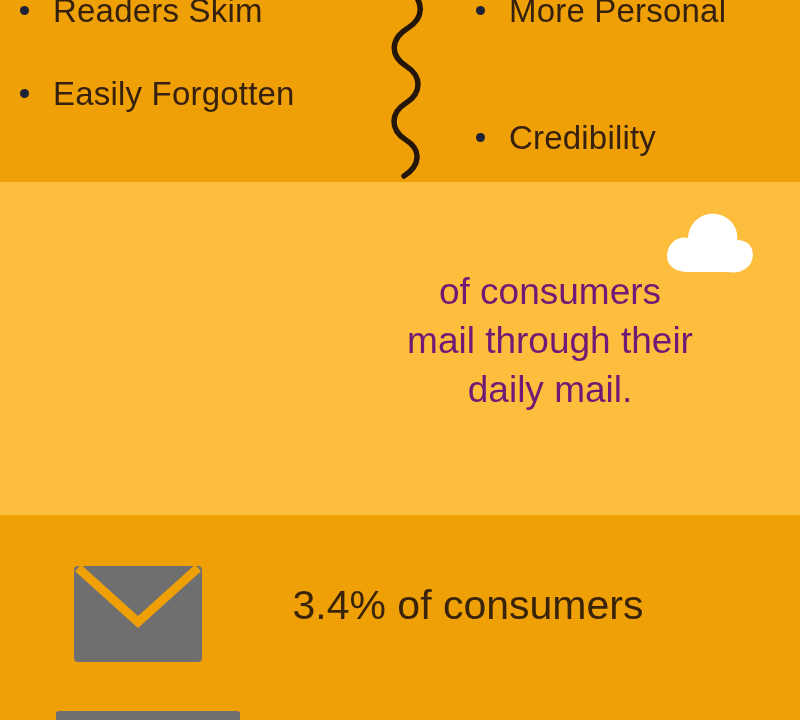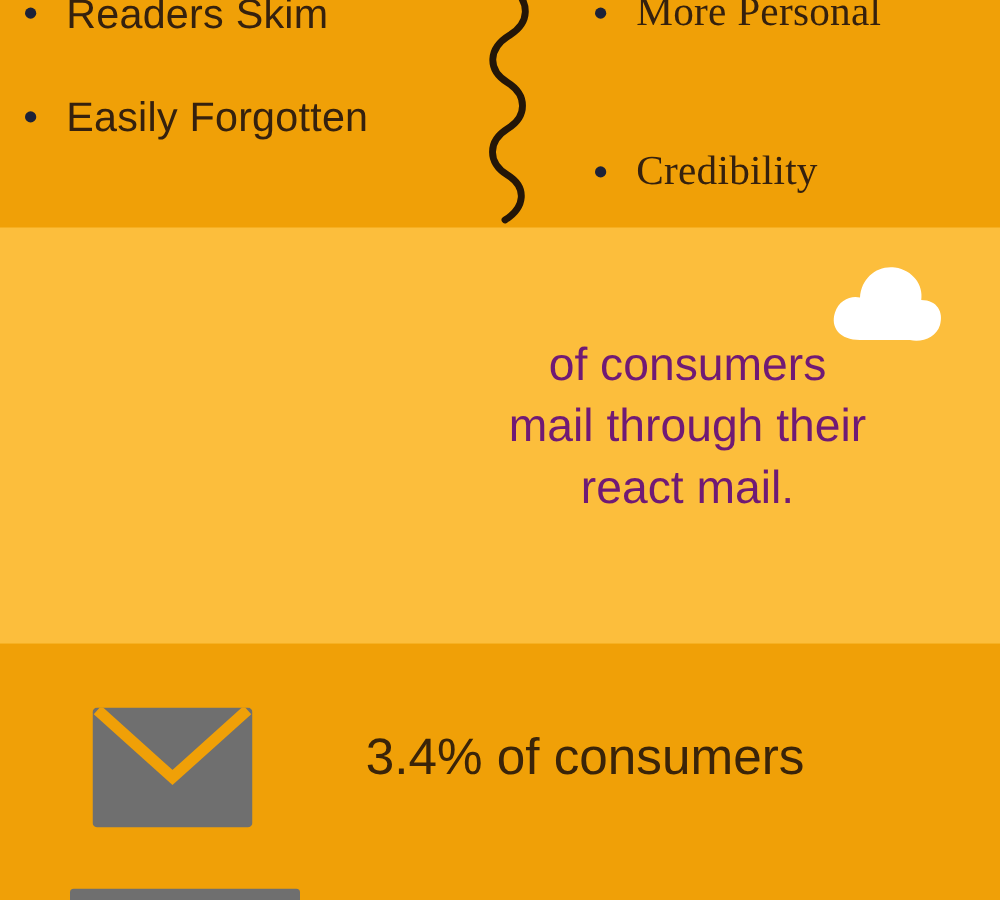--- a/index.html
+++ b/index.html
@@ -38,21 +38,21 @@
     background: #F0A007;
   }
 
   
   .bullet-col {
     position: absolute;
     top: 0;
     height: 162px;
   }
   #bullets-left  { left: 0px;   width: 370px; }
-  #bullets-right { left: 462px; width: 338px; font-family: Liberation Serif, serif; }
+  #bullets-right { left: 462px; width: 338px; }
 
   .bullet-row {
     position: absolute;
     display: flex;
     align-items: center;
     white-space: nowrap;
   }
   .bullet-dot {
     width: 9px;
     height: 9px;
@@ -213,21 +213,21 @@
              C 9 34, 19 30, 26 32
              C 27 16, 40 6, 54 8
              C 68 10, 77 22, 75 34
              C 88 34, 93 44, 90 54
              C 87 64, 76 68, 66 66 Z" fill="#FFFFFF"></path>
   </svg>
 
   <div id="stat-text">
     <span class="line">of consumers</span>
     <span class="line">mail through their</span>
-    <span class="line">react mail.</span>
+    <span class="line">daily mail.</span>
   </div>
 
   <div class="band" id="band-react"></div>
 
   <svg id="envelope" viewBox="0 0 128 96">
     <rect x="0" y="0" width="128" height="96" rx="4" fill="#6F6F6F"></rect>
     <path d="M4 2 L64 56 L124 2" fill="none" stroke="#F0A007" stroke-width="9" stroke-linejoin="miter"></path>
   </svg>
 
   <div id="envelope-partial"></div>

